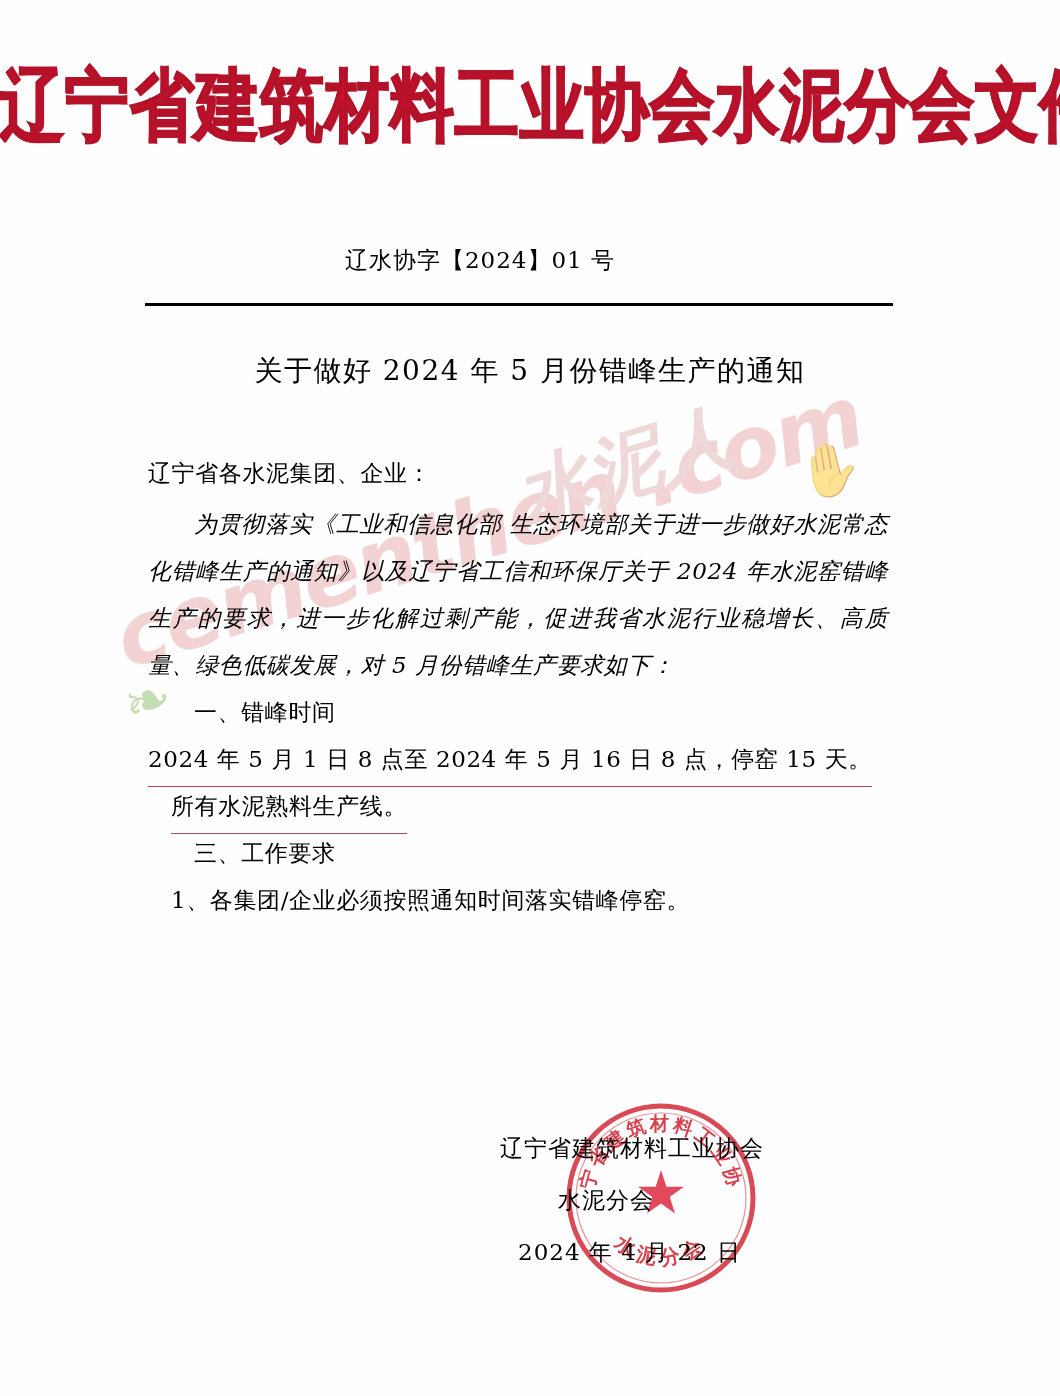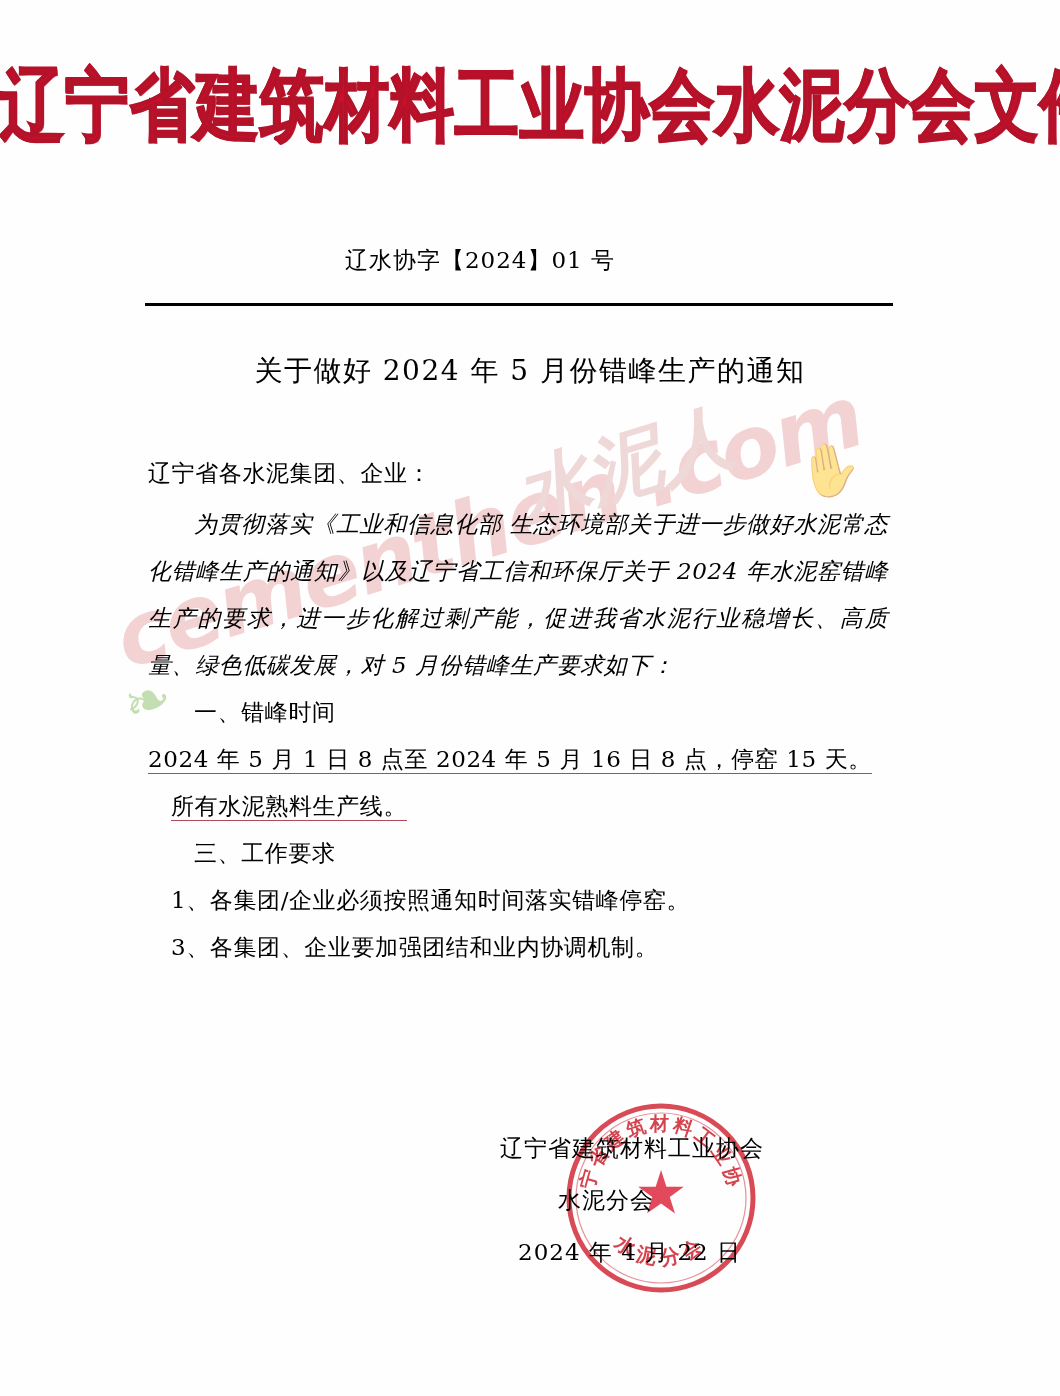--- a/index.html
+++ b/index.html
@@ -89,21 +89,21 @@
     line-height: 47px;
     letter-spacing: 0.6px;
     text-align: justify;
   }
   .salutation { margin: 0 0 4px 0; }
   .para { margin: 0; text-indent: 2em; font-style: italic; }
   .list-head { margin: 0; text-indent: 2em; }
   .line { margin: 0; }
   .line-indent { margin: 0; text-indent: 1em; }
 
-  .u-line { border-bottom: 1.5px solid #b04a5a; display: inline; padding-bottom: 1px; margin-top: 20px; }
+  .u-line { border-bottom: 1.5px solid #b04a5a; display: inline; padding-bottom: 14px; margin-top: 20px; }
 
   
   .sign {
     position: absolute;
     top: 1122px;
     left: 500px;
     width: 400px;
     font-size: 23px;
     line-height: 52px;
     letter-spacing: 1px;
@@ -203,21 +203,20 @@
     <p class="salutation">辽宁省各水泥集团、企业：</p>
     <p class="para">为贯彻落实《工业和信息化部 生态环境部关于进一步做好水泥常态化错峰生产的通知》以及辽宁省工信和环保厅关于 2024 年水泥窑错峰生产的要求，进一步化解过剩产能，促进我省水泥行业稳增长、高质量、绿色低碳发展，对 5 月份错峰生产要求如下：</p>
 
     <p class="list-head">一、错峰时间</p>
     <p class="line"><span class="u-line">2024 年 5 月 1 日 8 点至 2024 年 5 月 16 日 8 点，停窑 15 天。</span></p>
 
     <p class="line-indent"><span class="u-line">所有水泥熟料生产线。</span></p>
 
     <p class="list-head">三、工作要求</p>
     <p class="line-indent">1、各集团/企业必须按照通知时间落实错峰停窑。</p>
-    <p class="line-indent">3、各集团、企业要加强团结和业内协调机制。</p>
   </div>
 
   <div class="seal">
     <svg width="196" height="196" viewBox="0 0 196 196" xmlns="http://www.w3.org/2000/svg">
       <circle cx="98" cy="98" r="92" fill="none" stroke="#cf2331" stroke-width="5" opacity="0.82"></circle>
       <circle cx="98" cy="98" r="85" fill="none" stroke="#cf2331" stroke-width="1.2" opacity="0.5"></circle>
       <path id="sealArcTop" d="M 98,98 m -68,0 a 68,68 0 1,1 136,0" fill="none" stroke="none"></path>
       <text font-family="DejaVu Sans, sans-serif" font-size="19" font-weight="bold" fill="#cf2331" opacity="0.85" letter-spacing="3">
         <textPath href="#sealArcTop" startOffset="50%" text-anchor="middle">辽宁省建筑材料工业协会</textPath>
       </text>

